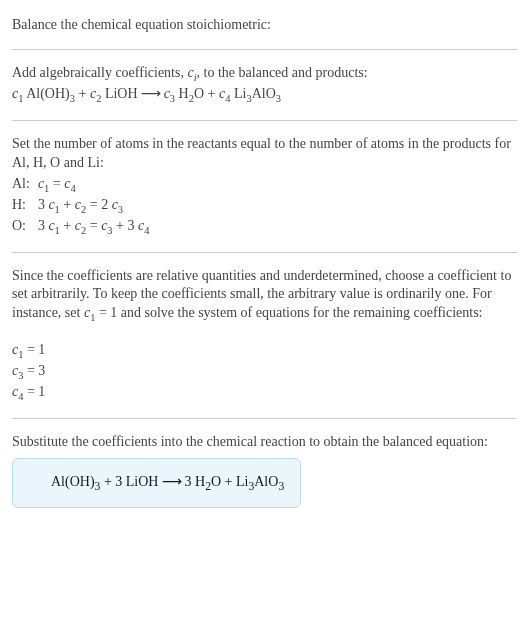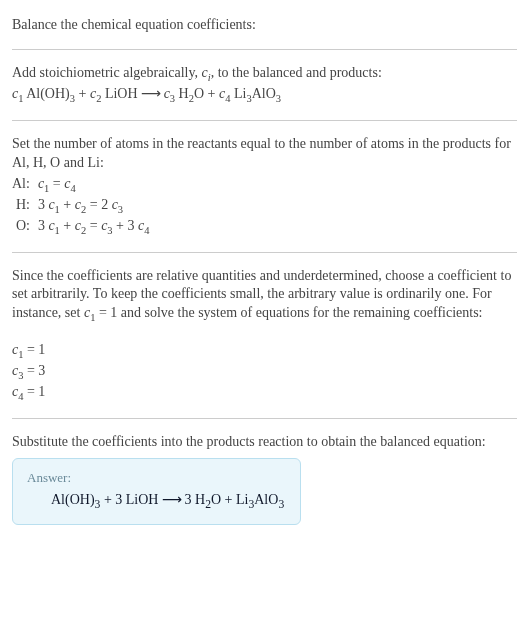--- a/index.html
+++ b/index.html
@@ -17,21 +17,21 @@
     }
     hr {
       border: none;
       border-top: 1px solid #ccc;
       margin: 6px 0;
     }
     .sub { font-size: 0.75em; vertical-align: sub; }
     .subi { font-size: 0.75em; vertical-align: sub; font-style: italic; }
     .table { display: table; margin-top: 2px; }
     .row { display: table-row; }
-    .cell-label { display: table-cell; padding-right: 8px; vertical-align: top; text-align: right; }
+    .cell-label { display: table-cell; padding-right: 8px; vertical-align: top; }
     .cell-eq { display: table-cell; vertical-align: top; }
     .coefs { margin-top: 16px; }
     .answer {
       display: inline-block;
       background: #eaf6fb;
       border: 1px solid #b9dfef;
       border-radius: 6px;
       padding: 10px 16px 12px 14px;
       margin-top: 6px;
     }
@@ -43,28 +43,28 @@
       padding: 4px 0 0 24px;
       color: #0f172a;
     }
     .arrow { letter-spacing: -1px; }
     .i { font-style: italic; }
   </style>
 </head>
 <body>
 
 <div class="section">
-  <div>Balance the chemical equation coefficients:</div>
+  <div>Balance the chemical equation stoichiometric:</div>
 </div>
 
 <hr>
 
 <div class="section">
   <div>
-    <span>Add stoichiometric algebraically, </span><span class="i">c</span><span class="subi">i</span><span>, to the balanced and products:</span>
+    <span>Add algebraically coefficients, </span><span class="i">c</span><span class="subi">i</span><span>, to the balanced and products:</span>
   </div>
   <div><span class="i">c</span><span class="sub">1</span> Al(OH)<span class="sub">3</span> + <span class="i">c</span><span class="sub">2</span> LiOH  <span class="arrow">⟶</span>  <span class="i">c</span><span class="sub">3</span> H<span class="sub">2</span>O + <span class="i">c</span><span class="sub">4</span> Li<span class="sub">3</span>AlO<span class="sub">3</span></div>
 </div>
 
 <hr>
 
 <div class="section">
   <div>Set the number of atoms in the reactants equal to the number of atoms in the products for Al, H, O and Li:</div>
   <div class="table" id="atom-table">
       <div class="row">
@@ -89,18 +89,17 @@
   <div class="coefs" id="sol-list">
       <div><span class="i">c</span><span class="sub">1</span> = 1</div>
       <div><span class="i">c</span><span class="sub">3</span> = 3</div>
       <div><span class="i">c</span><span class="sub">4</span> = 1</div>
     </div>
 </div>
 
 <hr>
 
 <div class="section">
-  <div>Substitute the coefficients into the products reaction to obtain the balanced equation:</div>
+  <div>Substitute the coefficients into the chemical reaction to obtain the balanced equation:</div>
   <div class="answer">
-    <div class="answer-label">Answer:</div>
     <div class="answer-eq">Al(OH)<sub>3</sub> + 3 LiOH  <span class="arrow">⟶</span>  3 H<sub>2</sub>O + Li<sub>3</sub>AlO<sub>3</sub></div>
   </div>
 </div>
 
 </body></html>

